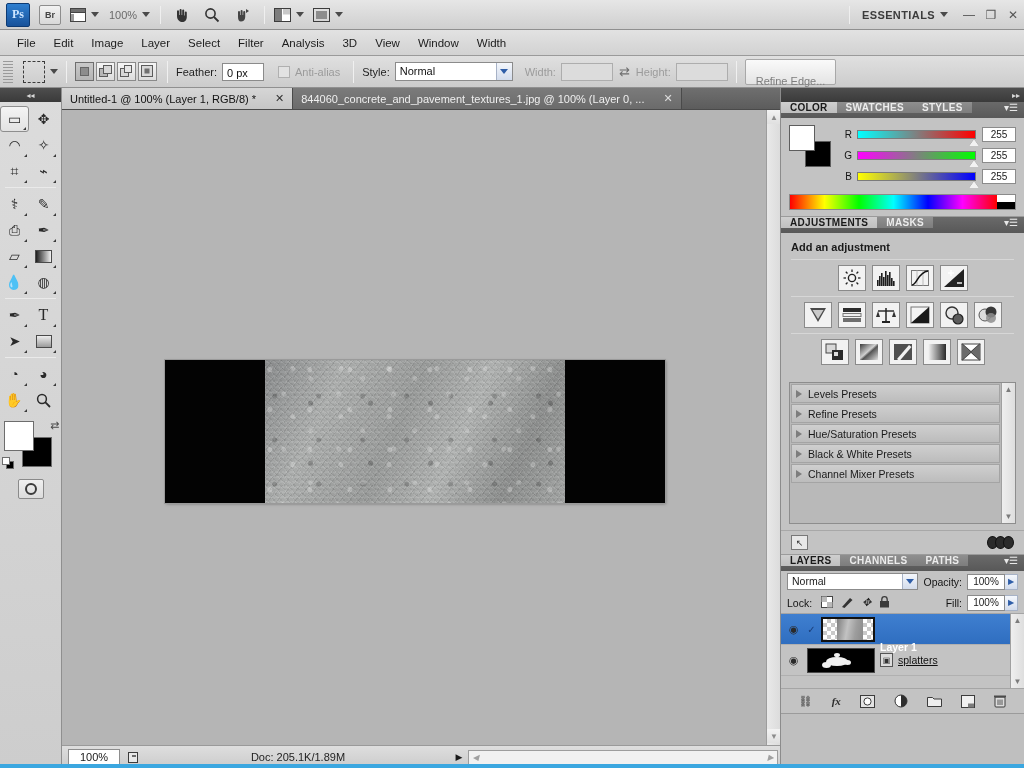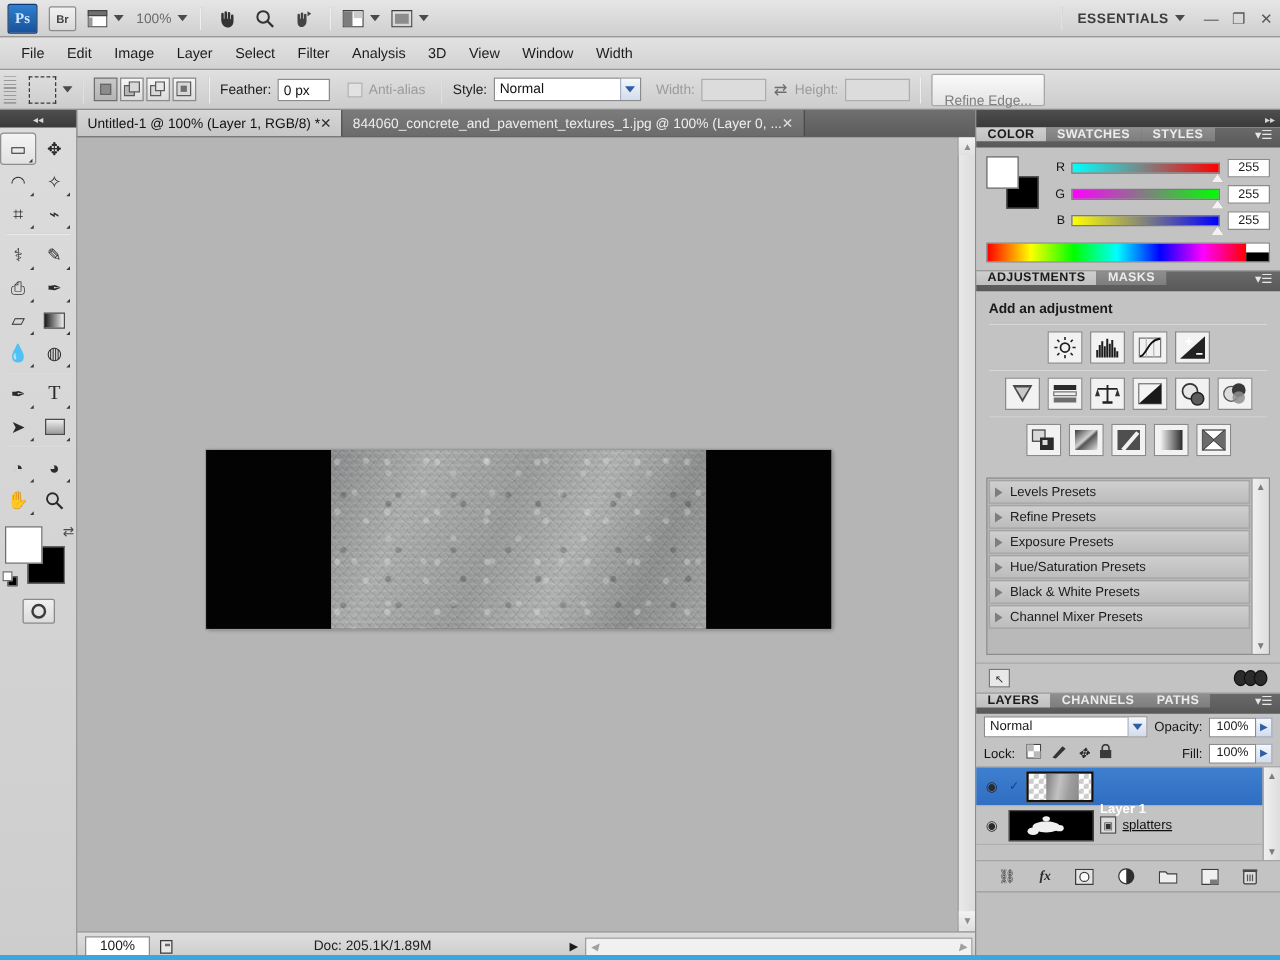--- a/index.html
+++ b/index.html
@@ -125,21 +125,21 @@
   .qmask .o{ width:12px;height:12px;border:2px solid #3c3c3c;border-radius:50%;}
 
   
   .tabstrip{
     position:absolute;left:62px;top:88px;width:718px;height:22px;
     background:linear-gradient(#6f6f6f,#5c5c5c);
     border-bottom:1px solid #4a4a4a;
     display:flex;align-items:flex-end;
   }
   .doctab{
-    height:21px;display:flex;align-items:center;gap:0;
+    height:21px;display:flex;align-items:center;gap:19px;
     padding:0 8px;font-size:11px;border-right:1px solid #4a4a4a;
   }
   .doctab.active{ background:linear-gradient(#d6d6d6,#c6c6c6); color:#111; }
   .doctab.inactive{ background:linear-gradient(#7b7b7b,#6b6b6b); color:#efefef; }
   .tabclose{ font-size:11px;opacity:.85;}
 
   
   .canvasarea{
     position:absolute;left:62px;top:110px;width:704px;height:635px;
     background:#b5b5b5;
@@ -796,24 +796,20 @@
 
       <div class="presetwrap">
         <div class="presetlist">
           <div class="presetitem">
               <i class="ptri"></i>
               <span>Levels Presets</span>
             </div>
           <div class="presetitem">
               <i class="ptri"></i>
               <span>Refine Presets</span>
-            </div>
-          <div class="presetitem">
-              <i class="ptri"></i>
-              <span>Exposure Presets</span>
             </div>
           <div class="presetitem">
               <i class="ptri"></i>
               <span>Hue/Saturation Presets</span>
             </div>
           <div class="presetitem">
               <i class="ptri"></i>
               <span>Black &amp; White Presets</span>
             </div>
           <div class="presetitem">

